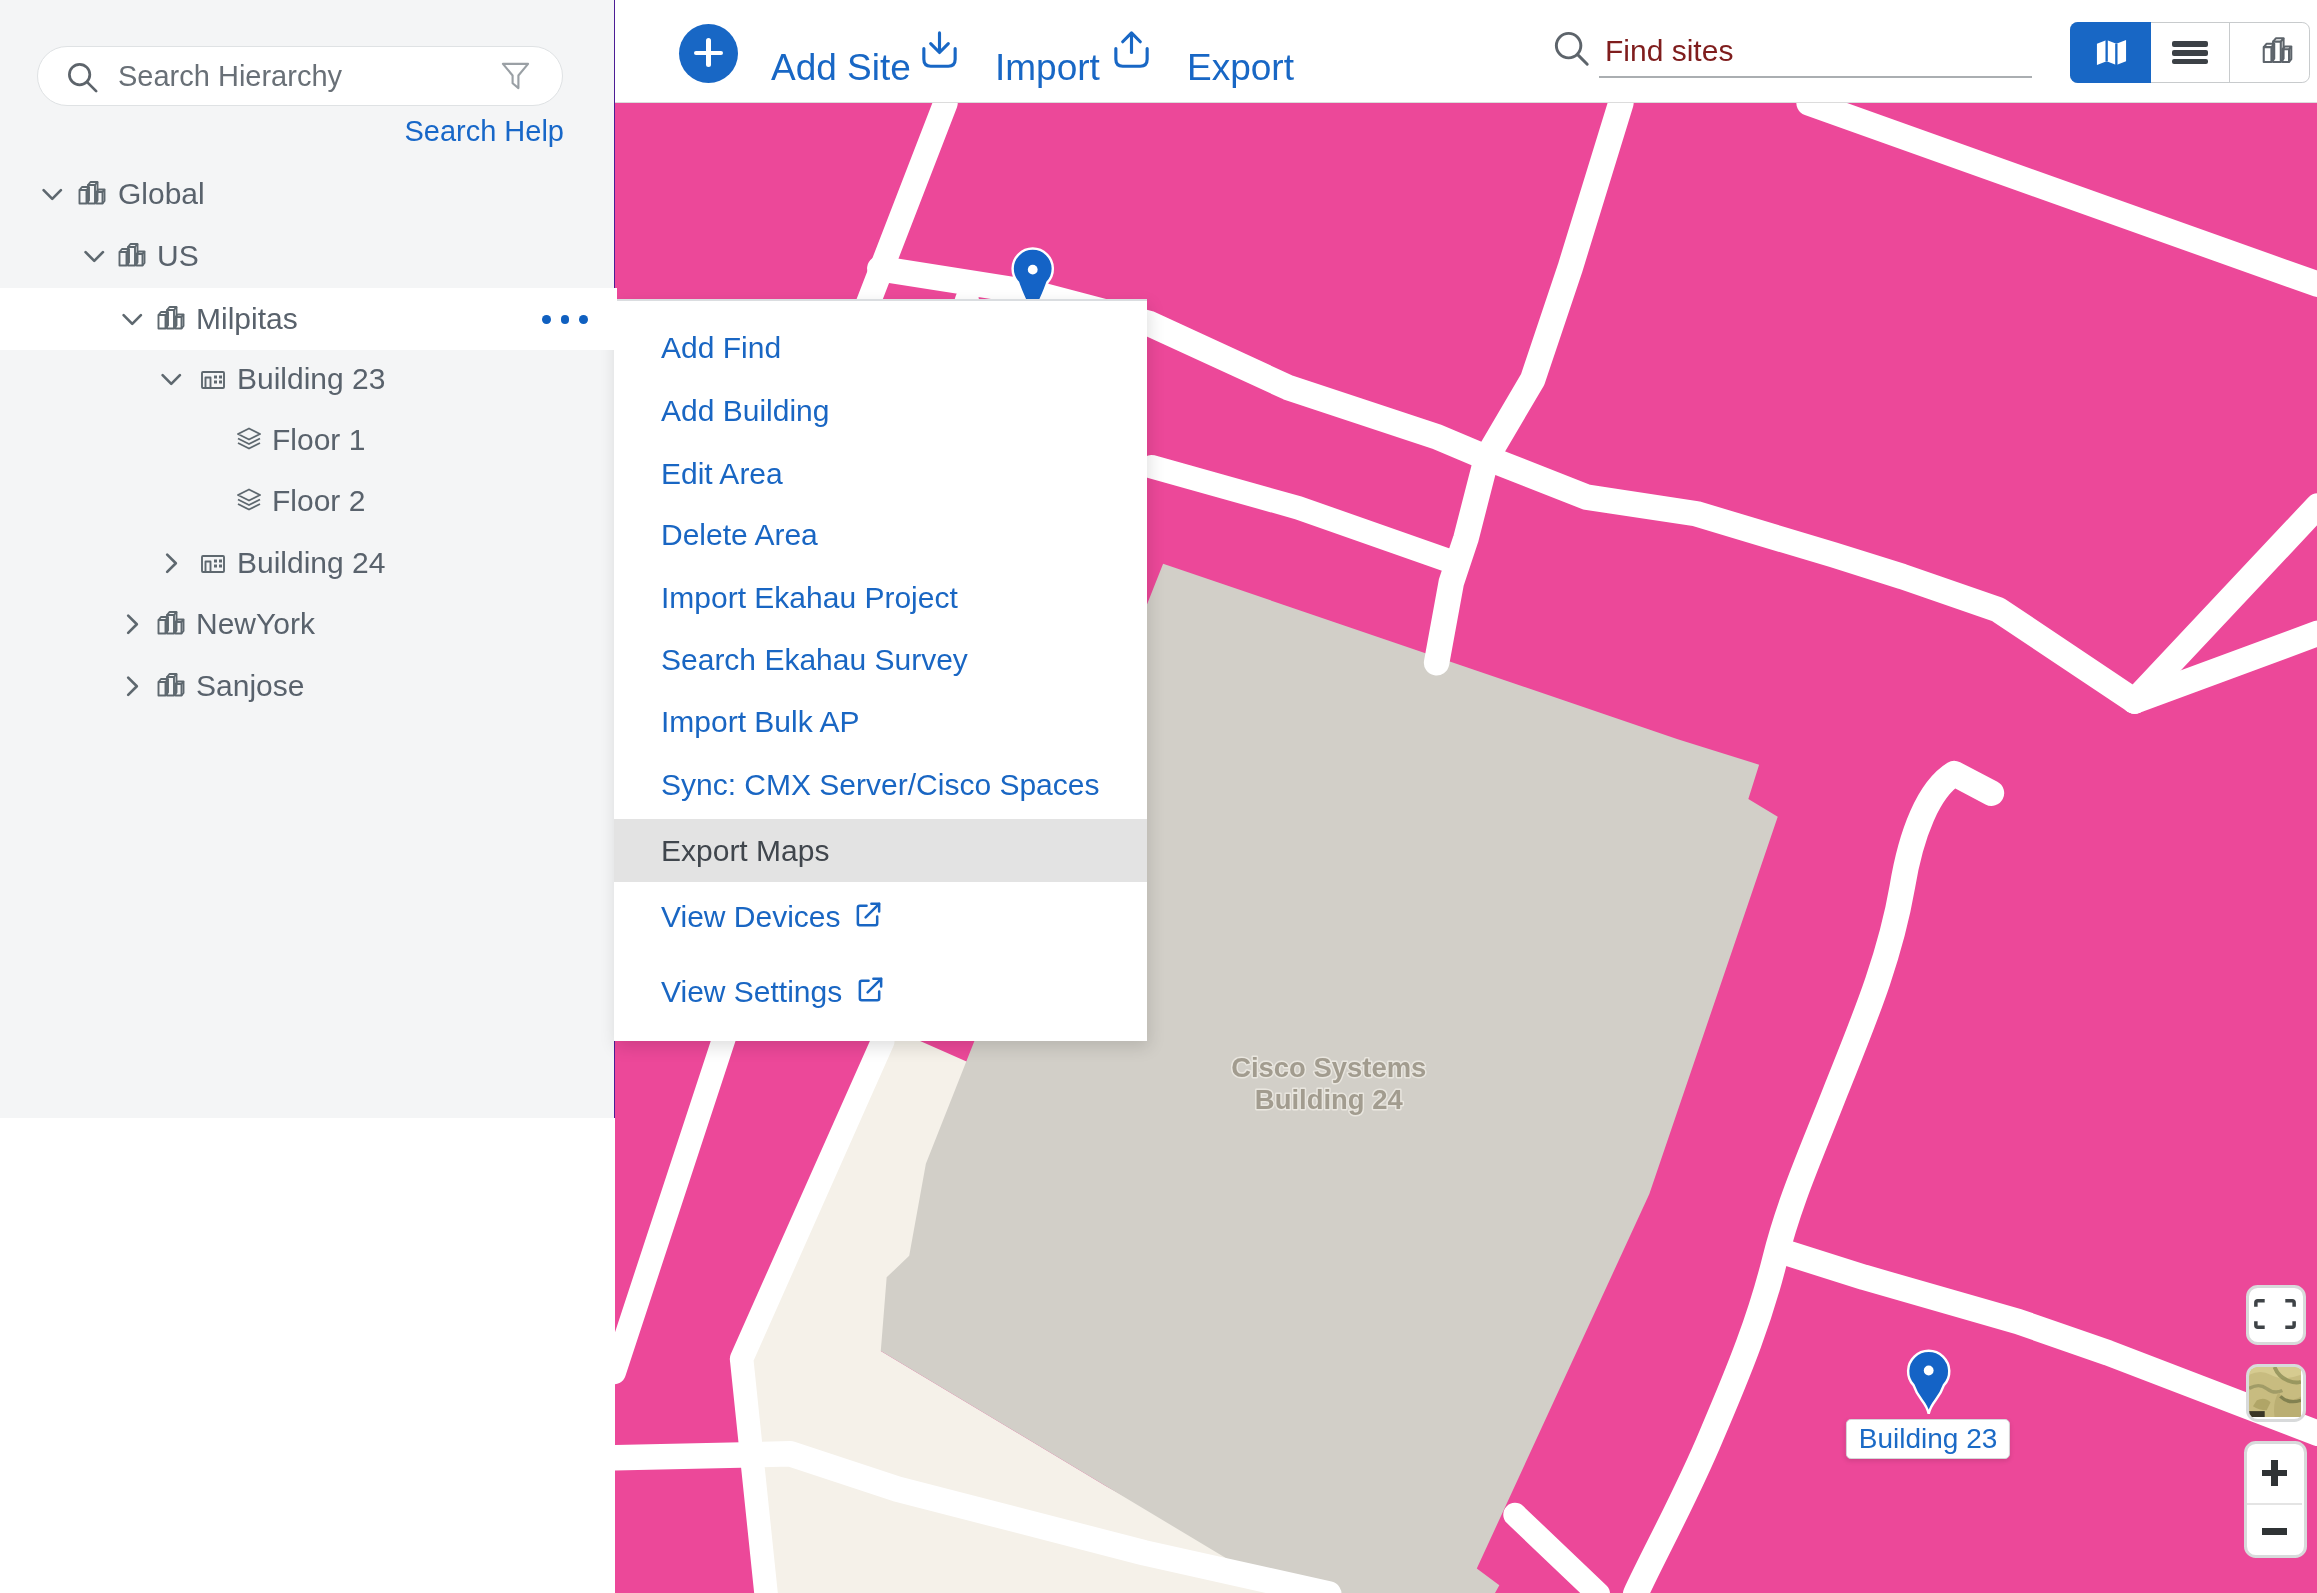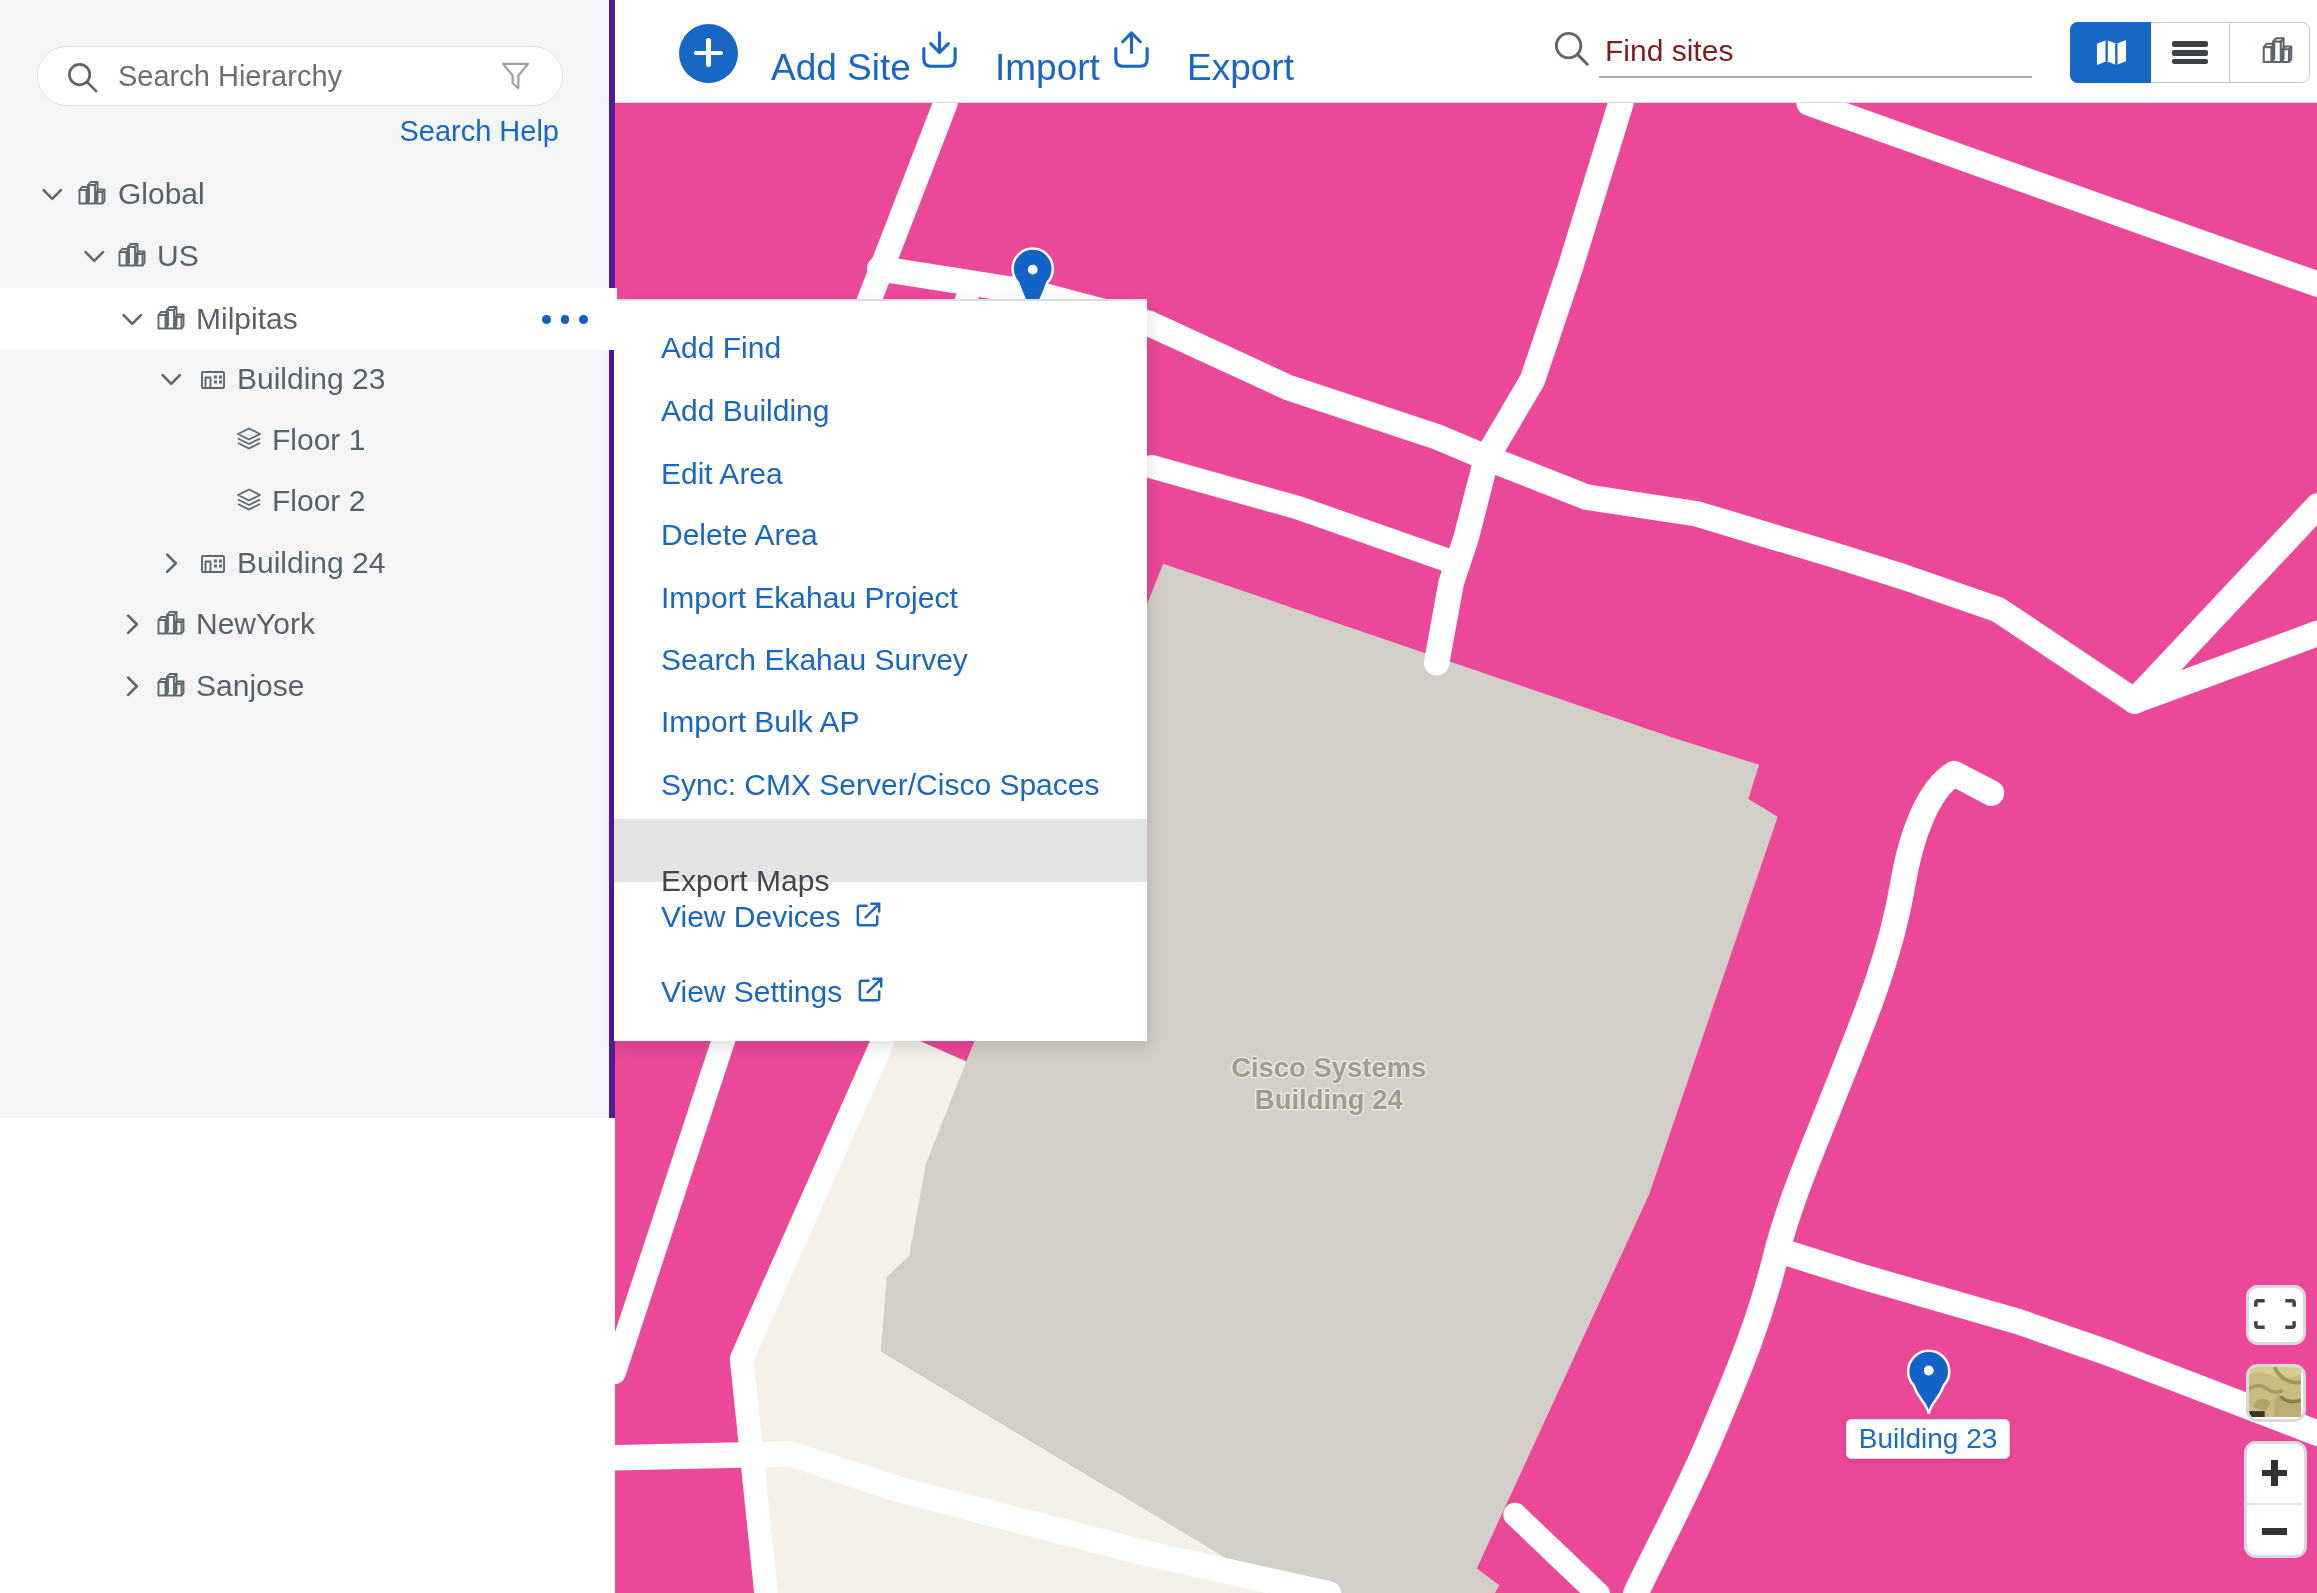--- a/index.html
+++ b/index.html
@@ -24,21 +24,21 @@
   #findsites { position:absolute; left:990px; top:0; line-height:101px; font-size:30px; color:#7f1d1d; }
   #findline { position:absolute; left:984px; top:76px; width:433px; height:2px; background:#aaaeb1; }
   #viewgrp { position:absolute; left:1455px; top:21.6px; width:240px; height:61px;
     background:#fff; border:1px solid #c8cbcd; border-radius:7.8px; }
   #viewgrp .seg1 { position:absolute; left:-1px; top:-1px; width:81px; height:61px;
     background:#1867c5; border-radius:7.8px 0 0 7.8px; }
   #viewgrp .d2 { position:absolute; left:158px; top:0; width:1px; height:59px; background:#c8cbcd; }
 
   
   #sidebar { position:absolute; left:0; top:0; width:615px; height:1118px;
-    background:#f4f5f6; border-right:6px solid #4c1d95; }
+    background:#f4f5f6; border-right:1px solid #4c1d95; }
   #searchpill { position:absolute; left:37px; top:46px; width:526px; height:60px;
     background:#fff; border:1px solid #dfe2e4; border-radius:30px; }
   #searchpill .ph { position:absolute; left:80px; top:0; line-height:58px;
     font-size:29px; color:#697077; }
   #searchhelp { position:absolute; right:50px; top:115px; font-size:29px; color:#1767c8; }
   .trow { position:absolute; left:0; width:614px; height:62px; }
   .trow .lbl { position:absolute; top:0; line-height:62px; font-size:30px; color:#59626c; white-space:nowrap; }
   .trow.sel { background:#fff; width:617px; z-index:2; }
   .trow svg { position:absolute; }
   .dots { position:absolute; left:542px; top:0; height:62px; line-height:62px; }
@@ -46,21 +46,21 @@
     background:#1060c0; margin-right:9.8px; vertical-align:middle; }
 
   
   #menu { position:absolute; left:614px; top:299px; width:533px; height:742px;
     background:#fff; border-top:2px solid #dadde0; box-shadow:2px 5.9px 15.7px rgba(0,0,0,.13); }
   #menu .mi { position:absolute; left:47px; height:62px; line-height:62px;
     font-size:30px; color:#1966c3; white-space:nowrap; }
   #menu .hi { position:absolute; left:0; top:518px; width:533px; height:63px;
     background:#e3e3e3; }
   #menu .hitxt { position:absolute; left:47px; top:518px; line-height:63px;
-    font-size:30px; color:#40464d;margin-top:30px; }
+    font-size:30px; color:#40464d; }
   #menu svg.ext { position:relative; top:2px; margin-left:13.7px; }
 </style>
 </head>
 <body>
 
 <div id="map">
 <svg width="1703" height="1491" viewBox="0 0 1737 1521">
 
   <polygon points="273,940 545,1060 271,1273 501,1411 700,1521 160,1521 133,1281" fill="#f5f1e9"></polygon>
 

